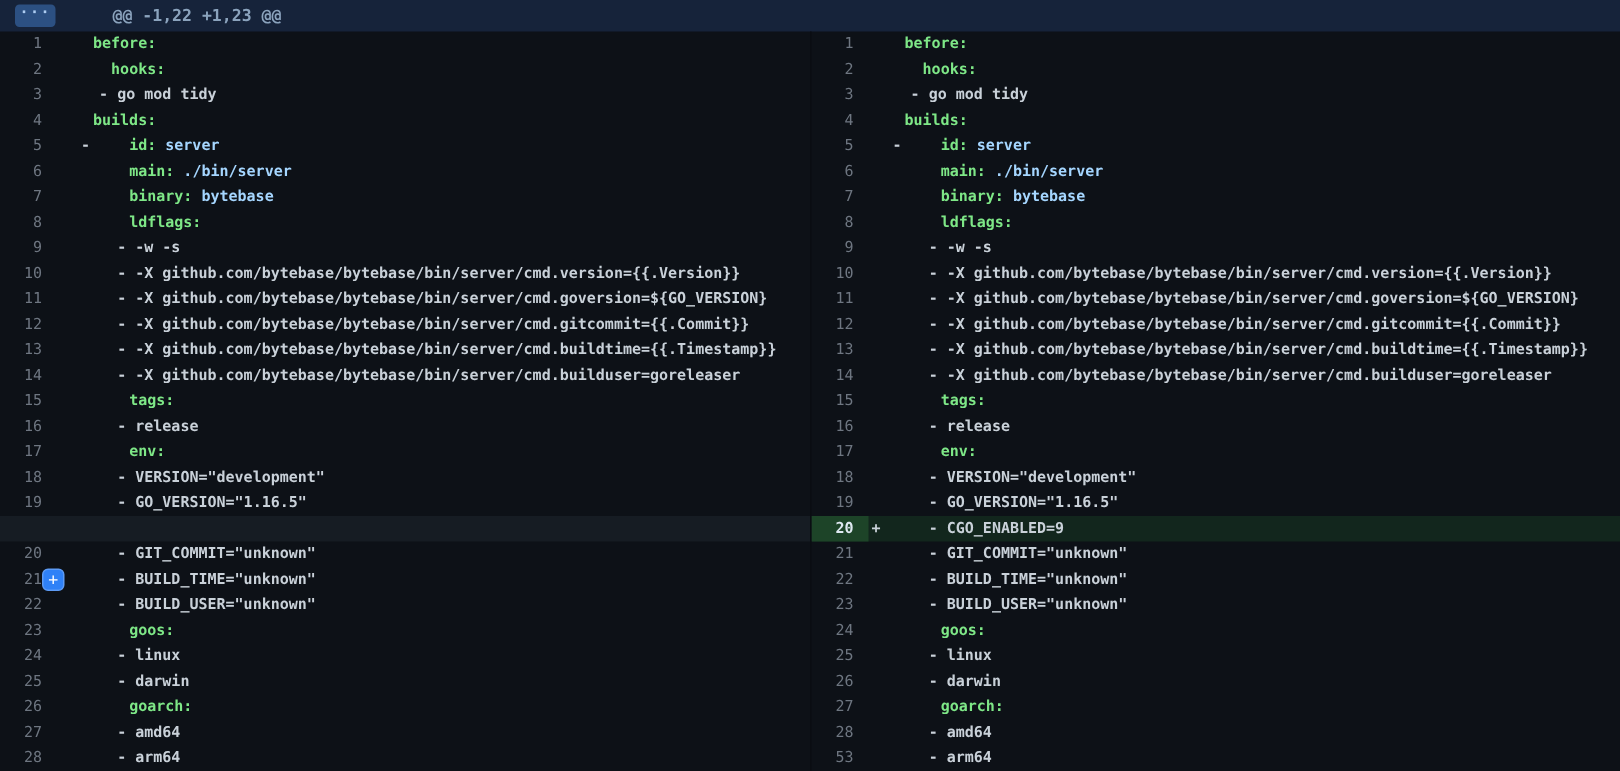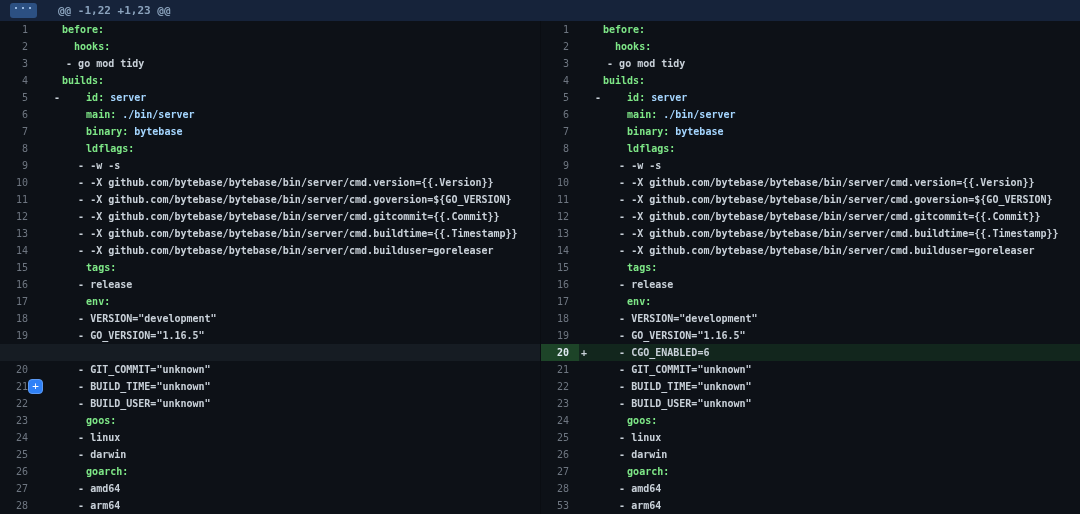--- a/index.html
+++ b/index.html
@@ -20,21 +20,21 @@
   #expand-btn {
     margin-left:10px; width:27px; height:15px;
     background:var(--expand-bg,#2c5082);
     border:none; border-radius:3px;
     color:#aecdf2; font-size:10px; font-weight:bold;
     line-height:9px; letter-spacing:1px;
     display:flex; align-items:center; justify-content:center;
     cursor:pointer; font-family:inherit; padding-bottom:4px;
   }
   #hunk-text {
-    margin-left:21px;
+    margin-left:38px;
     color:var(--hunk-fg,#8ba3bd);
     white-space:pre;
   }
   
   #diff { display:flex; width:1080px; }
   .pane { width:540px; flex:none; overflow:hidden; }
   .pane.right { border-left:1px solid #0a0d12; width:540px; }
   .row {
     height:17px; display:flex; position:relative;
     font-size:10px; line-height:17px; font-weight:600;
@@ -274,21 +274,21 @@
         <div class="row normal">
           <span class="num">18</span>
           <span class="code"><span class="sg-plain">      - VERSION="development"</span></span>
         </div>
         <div class="row normal">
           <span class="num">19</span>
           <span class="code"><span class="sg-plain">      - GO_VERSION="1.16.5"</span></span>
         </div>
         <div class="row added">
           <span class="num">20</span>
-          <span class="code"><span class="sg-plain">      - CGO_ENABLED=6</span></span>
+          <span class="code"><span class="sg-plain">      - CGO_ENABLED=9</span></span>
           <span class="added-marker">+</span>
         </div>
         <div class="row normal">
           <span class="num">21</span>
           <span class="code"><span class="sg-plain">      - GIT_COMMIT="unknown"</span></span>
         </div>
         <div class="row normal">
           <span class="num">22</span>
           <span class="code"><span class="sg-plain">      - BUILD_TIME="unknown"</span></span>
         </div>

